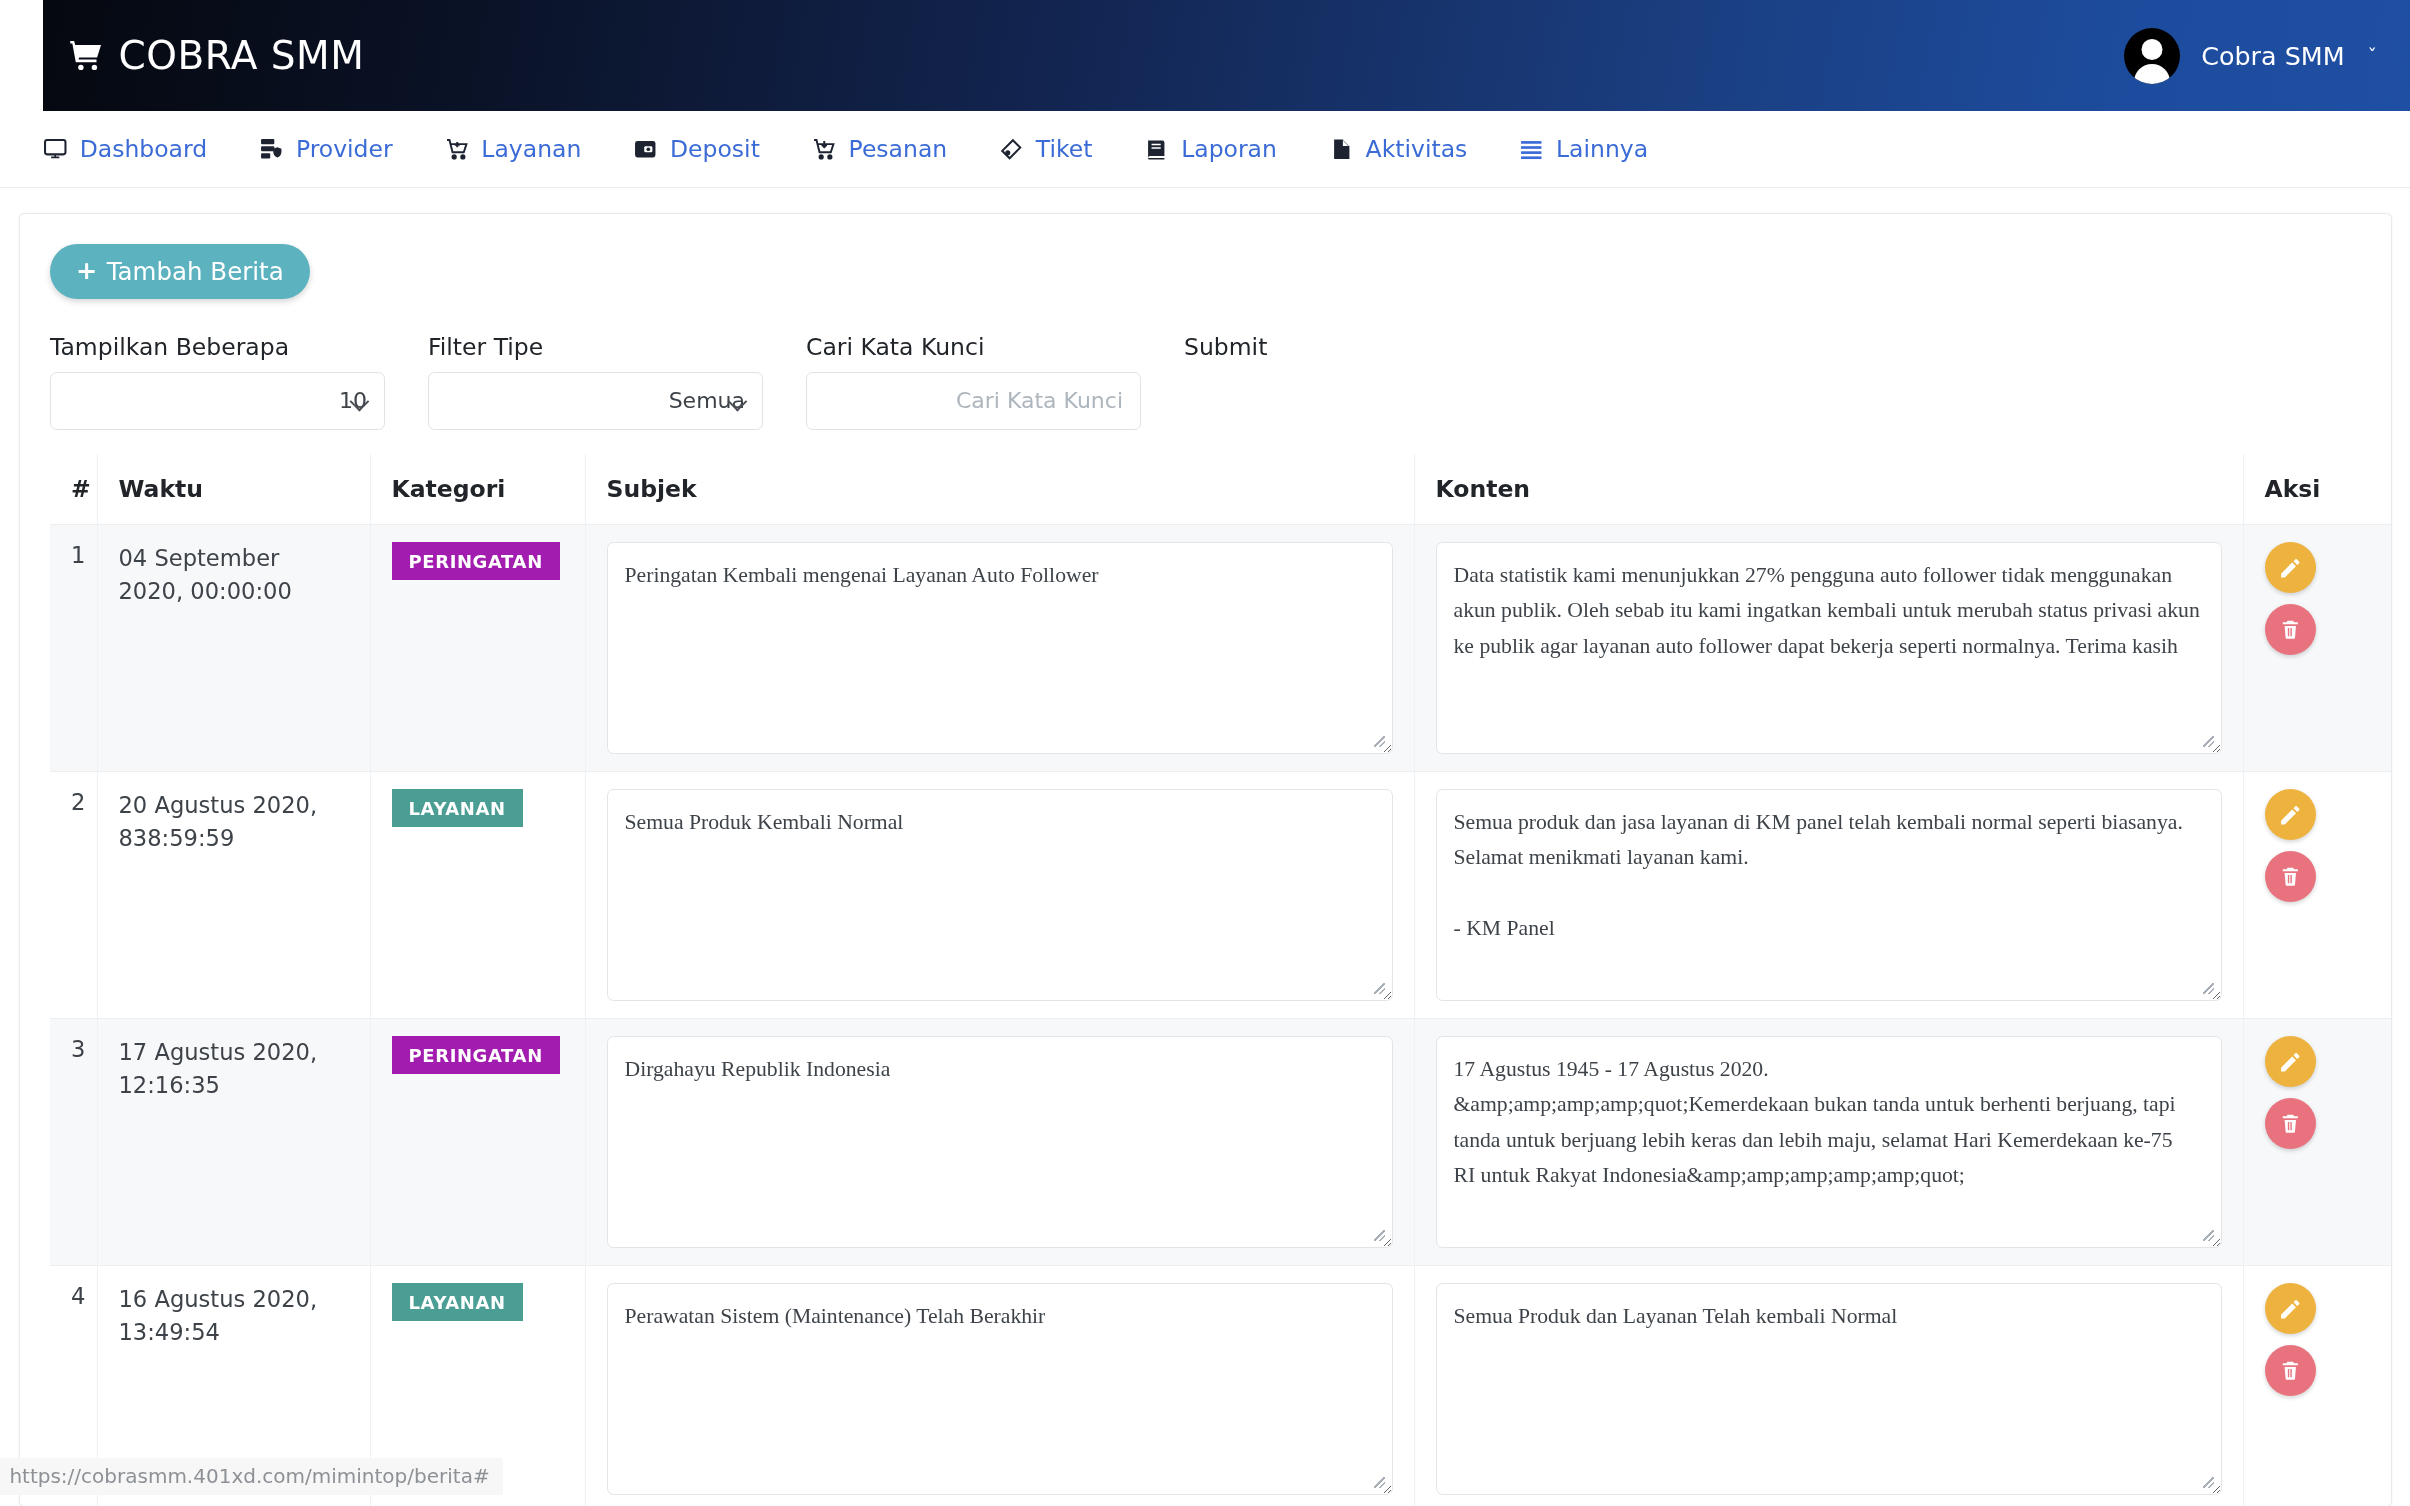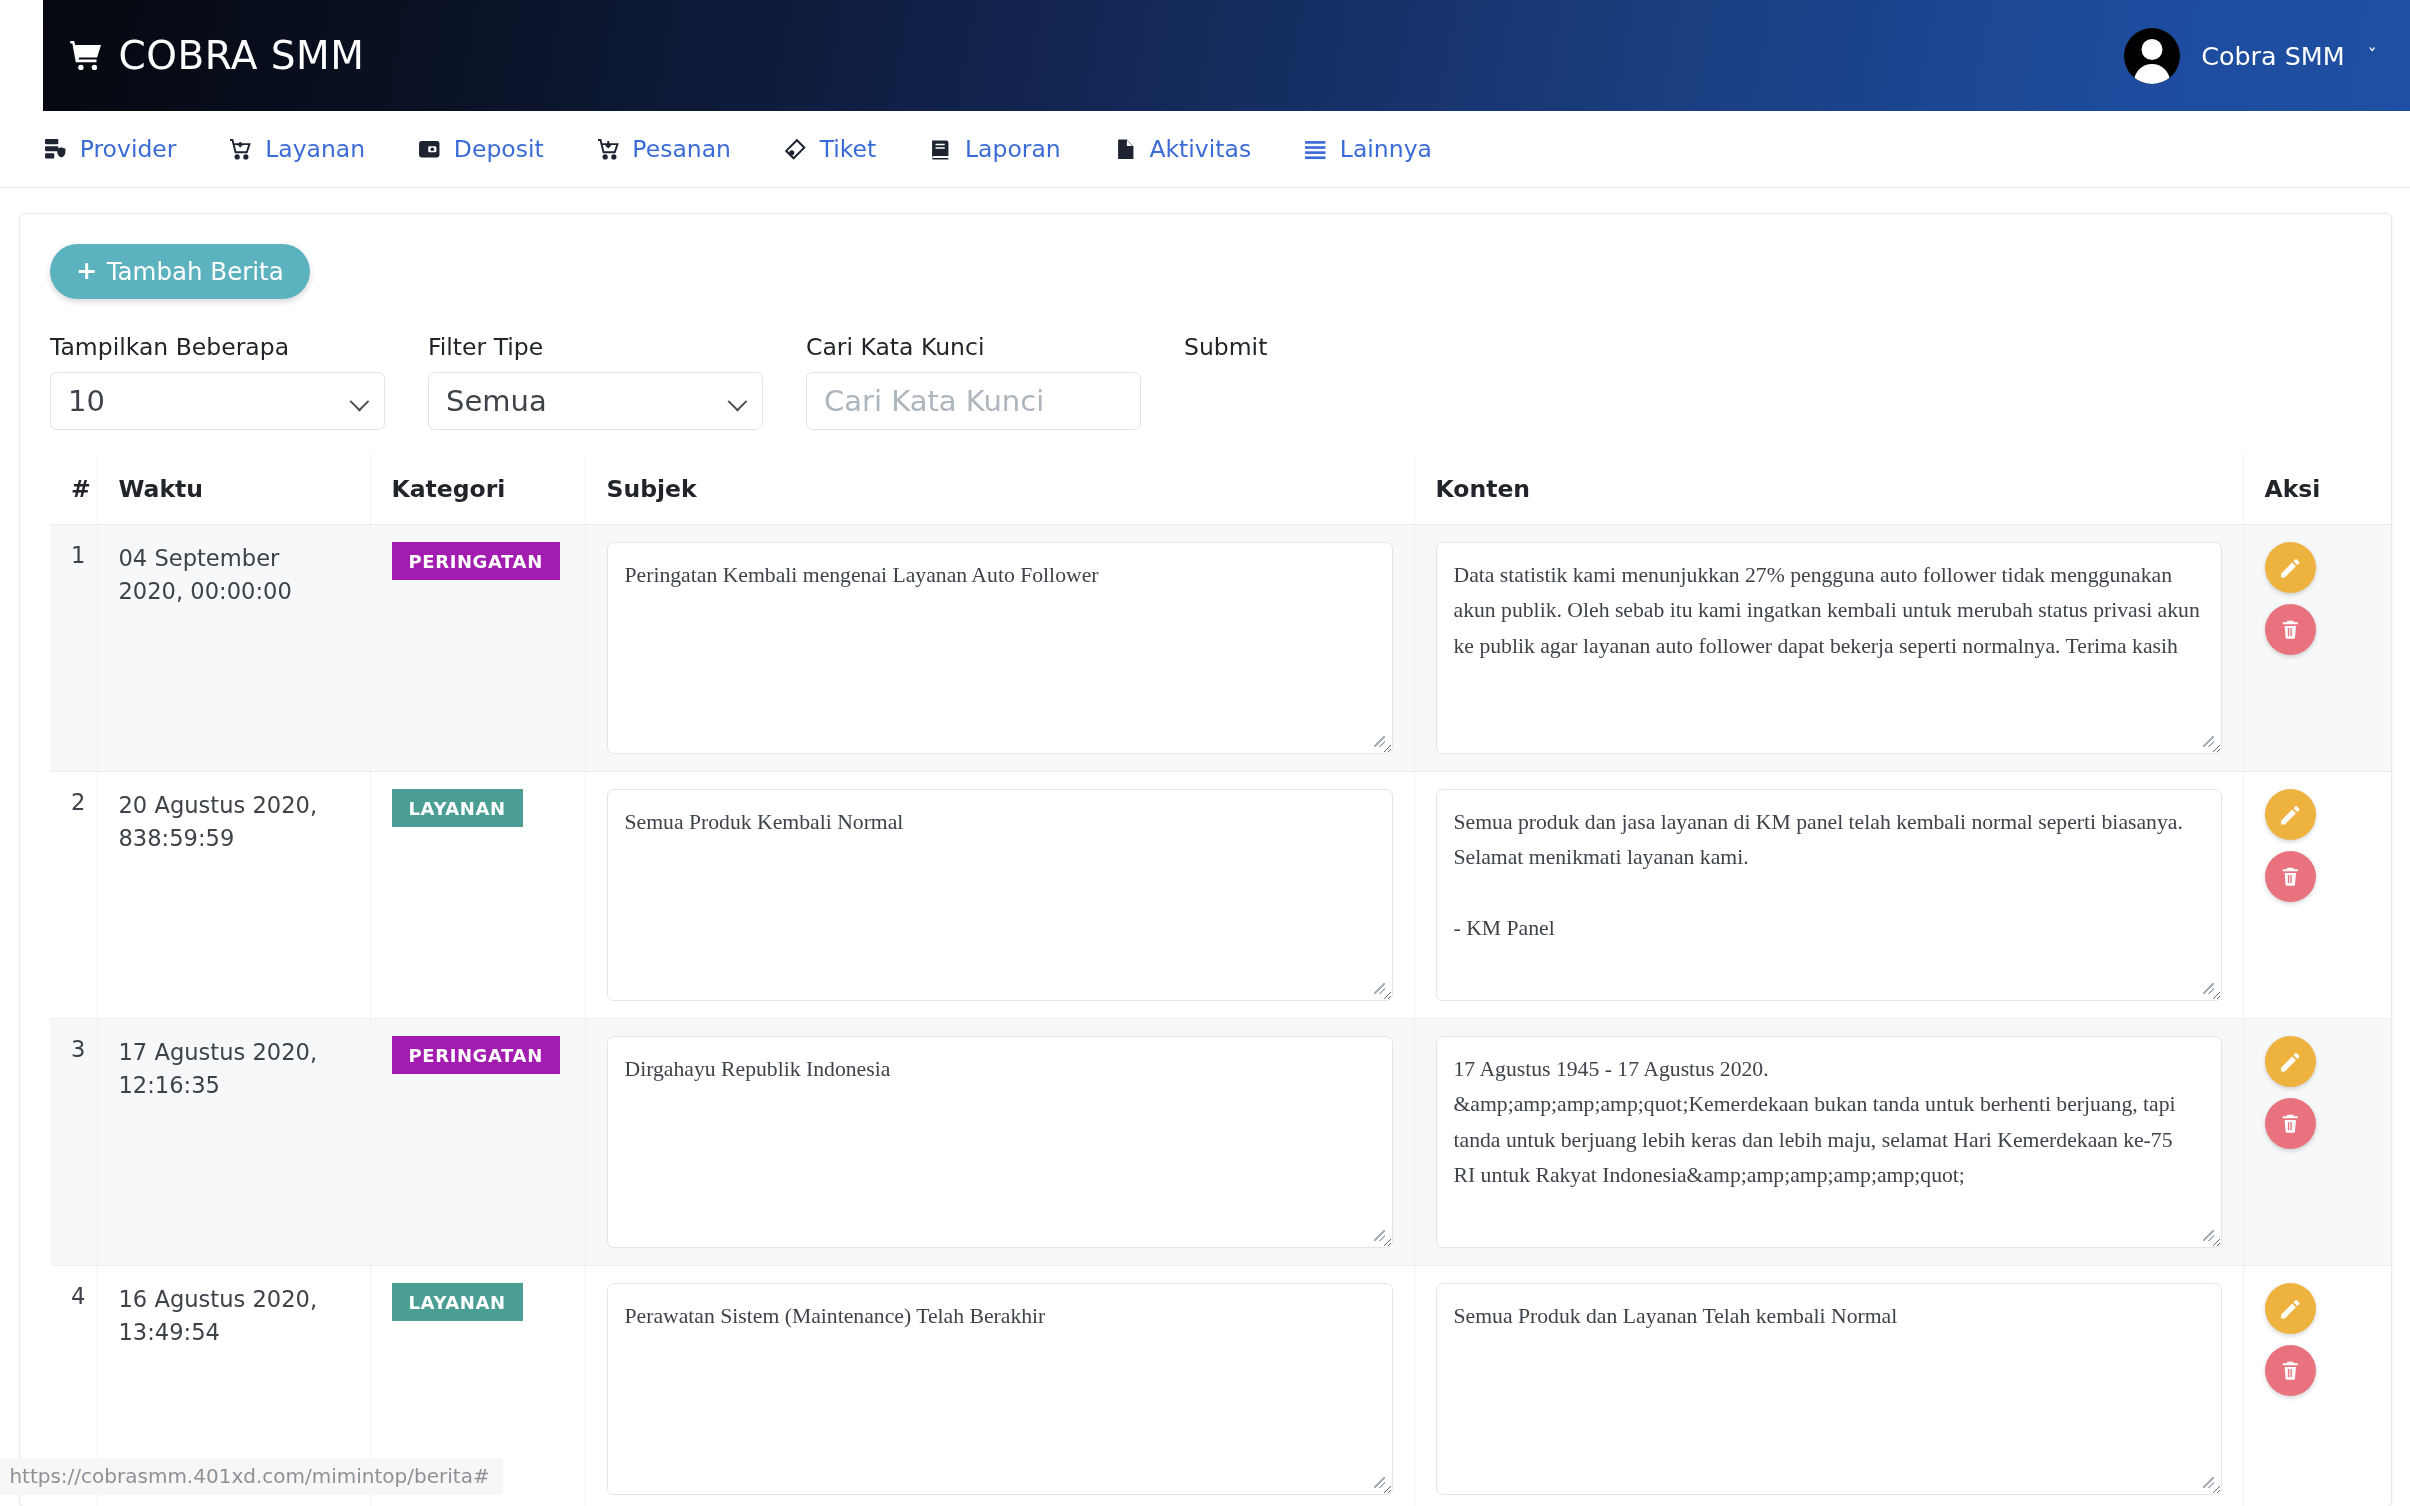--- a/index.html
+++ b/index.html
@@ -82,25 +82,26 @@
   .filters {
     display:grid;
     grid-template-columns: 335px 335px 335px 335px;
     gap: 8px 43px;
     margin-top: 34px;
   }
   .filter-label { font-size:23.5px; color:#212529; margin-bottom:11.3px; }
   .ctrl {
     width: 100%; height: 58px;
     border: 0.9px solid #dfe3e8; border-radius: 6.6px;
-    background:#fff; font-size:29px; color:#3d4349;
+    background:#fff; font-size:22px; color:#3d4349;
     padding: 0 17px;
     font-family:"DejaVu Sans",sans-serif;
     display:flex; align-items:center;
     position:relative;
+    justify-content:flex-end;
   }
   .select-ctrl::after {
     content:""; position:absolute; right:19px; top:calc(50% - 4.7px);
     width:12.2px; height:12.2px;
     border-right:2.4px solid #4a4f55; border-bottom:2.4px solid #4a4f55;
     transform: rotate(45deg) translateY(-1.9px);
   }
   .ctrl.placeholder { color:#adb5bd; }
   .btn-filter {
     width:100%; height:58px; border:none; border-radius:7.5px;
@@ -198,20 +199,29 @@
   </div>
   <div class="user-area">
     <span class="avatar"></span>
     <span class="user-name">Cobra SMM</span>
     <span class="caret">ˇ</span>
   </div>
 </div>
 
 <div class="navbar">
 
+  <a class="nav-item">
+    <span class="nav-icon">
+      <svg viewBox="0 0 24 24" width="24.5" height="24.5" fill="none" stroke="#1d2330" stroke-width="2">
+        <rect x="2" y="3" width="20" height="14" rx="2"></rect>
+          <path d="M8 20h8M12 17v3" stroke-width="1.6"></path>
+      </svg>
+    </span>
+    <span>Dashboard</span>
+  </a>
 
   <a class="nav-item">
     <span class="nav-icon">
       <svg viewBox="0 0 24 24" width="24.5" height="24.5" fill="#1d2330">
         <rect x="2" y="2" width="13" height="5" rx="1"></rect>
           <rect x="2" y="9" width="13" height="5" rx="1"></rect>
         <rect x="2" y="16" width="9" height="5" rx="1"></rect>
         <path d="M18 10l4 1.6v3.2c0 2.6-1.7 4.6-4 5.4-2.3-.8-4-2.8-4-5.4v-3.2z"></path>
       </svg>
     </span>

